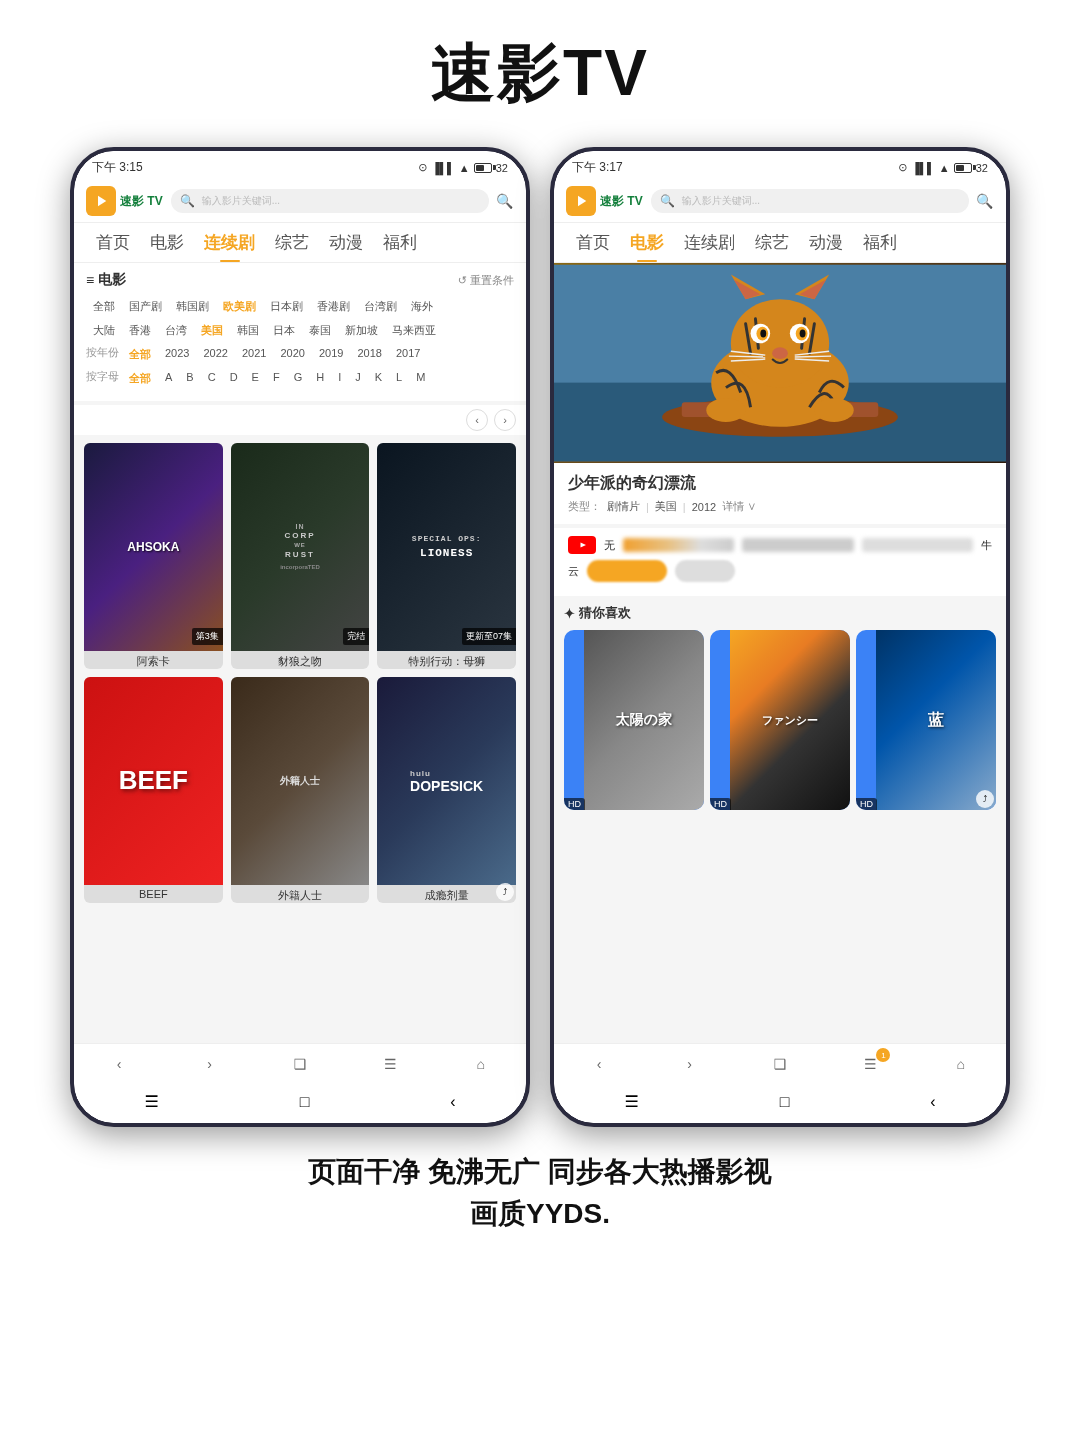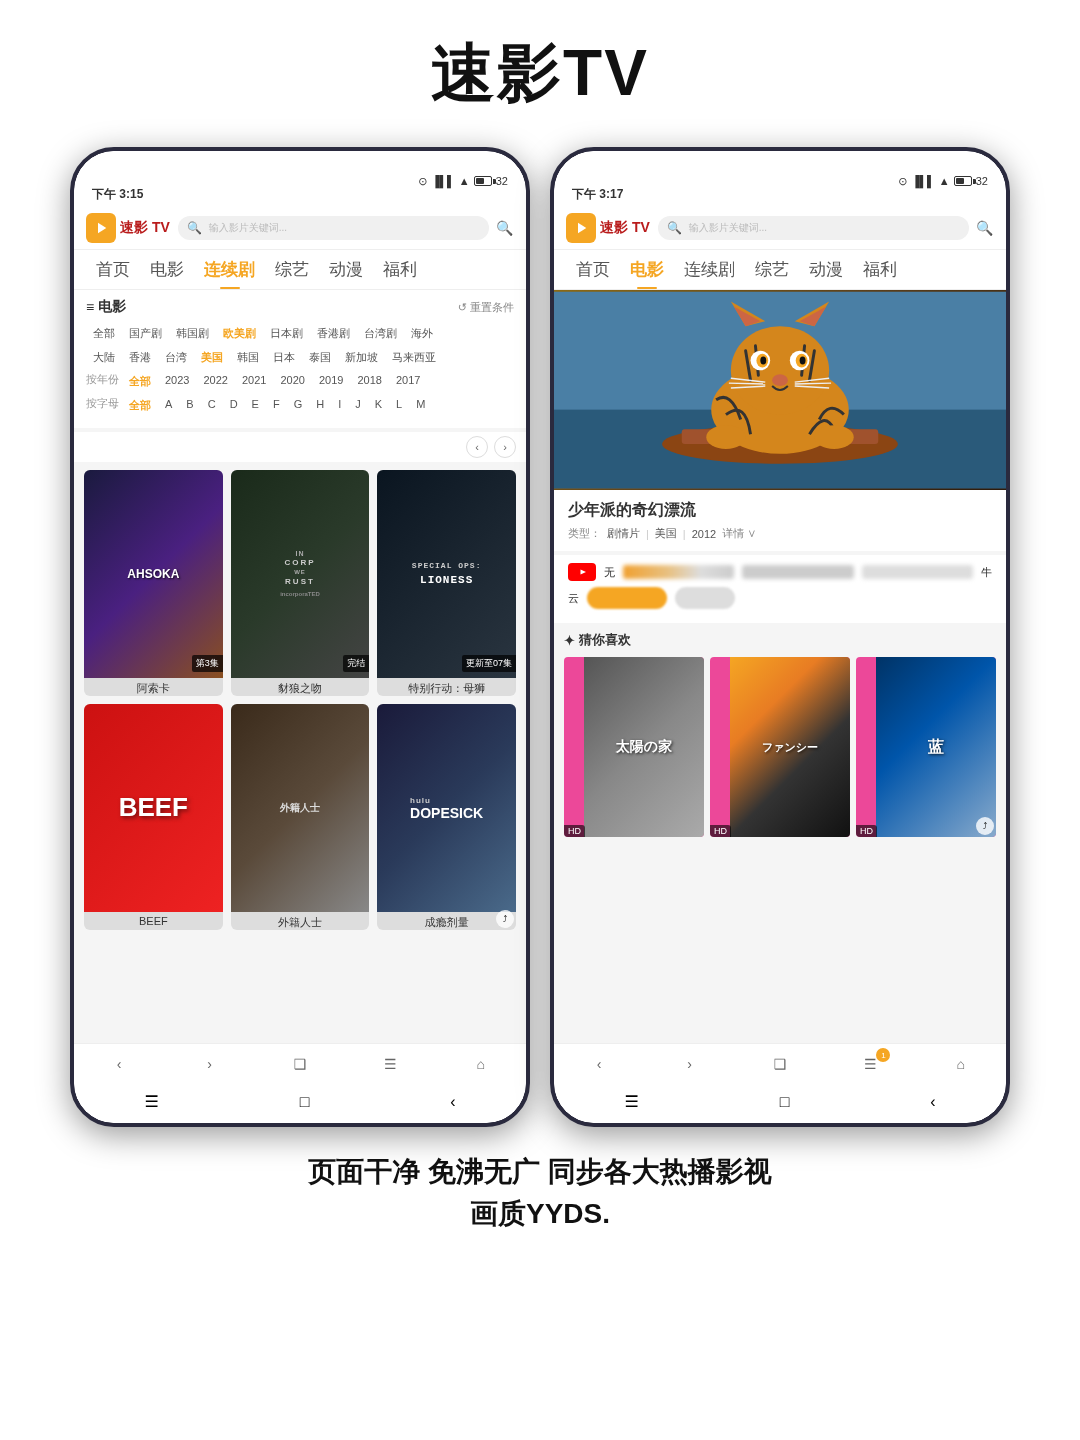--- a/index.html
+++ b/index.html
@@ -60,21 +60,21 @@
     .status-bar {
       display: flex;
       justify-content: space-between;
       align-items: center;
       padding: 8px 18px 4px;
       background: #fff;
       font-size: 11px;
       color: #333;
       flex-shrink: 0;
     }
-    .status-time { font-weight: 700; font-size: 12px; margin-top: 27px; }
+    .status-time { font-weight: 400; font-size: 12px; }
     .status-icons { display: flex; gap: 4px; align-items: center; font-size: 11px; }
     .battery-icon {
       width: 18px; height: 10px;
       border: 1.5px solid #333;
       border-radius: 2px;
       position: relative;
       display: inline-flex;
       align-items: center;
       padding: 1px;
     }
@@ -110,21 +110,21 @@
       gap: 4px;
       flex-shrink: 0;
     }
     .logo-icon {
       width: 30px; height: 30px;
       background: #f5a623;
       border-radius: 6px;
       display: flex; align-items: center; justify-content: center;
     }
     .logo-icon svg { width: 18px; height: 18px; }
-    .logo-text { font-size: 14px; font-weight: 700; color: #b91c1c; }
+    .logo-text { font-size: 12px; font-weight: 700; color: #15803d; }
     .search-box {
       flex: 1;
       background: #f0f0f0;
       border-radius: 16px;
       padding: 5px 10px;
       display: flex; align-items: center; gap: 6px;
       font-size: 11px; color: #aaa;
     }
     .search-icon { color: #aaa; font-size: 12px; }
 
@@ -343,23 +343,23 @@
       margin-bottom: 8px;
       display: flex; align-items: center; gap: 4px;
     }
     .recommend-grid {
       display: grid;
       grid-template-columns: repeat(3, 1fr);
       gap: 6px;
     }
     .rec-card {
       position: relative;
-      border-radius: 4px;
+      border-radius: 10px;
       overflow: hidden;
-      background: #ec4899;
+      background: #3b82f6;
       padding-left: 20px;
     }
     .rec-poster {
       width: 100%;
       aspect-ratio: 2/3;
       display: flex; align-items: center; justify-content: center;
       font-size: 11px;
       color: #fff;
       font-weight: 700;
       text-align: center;

